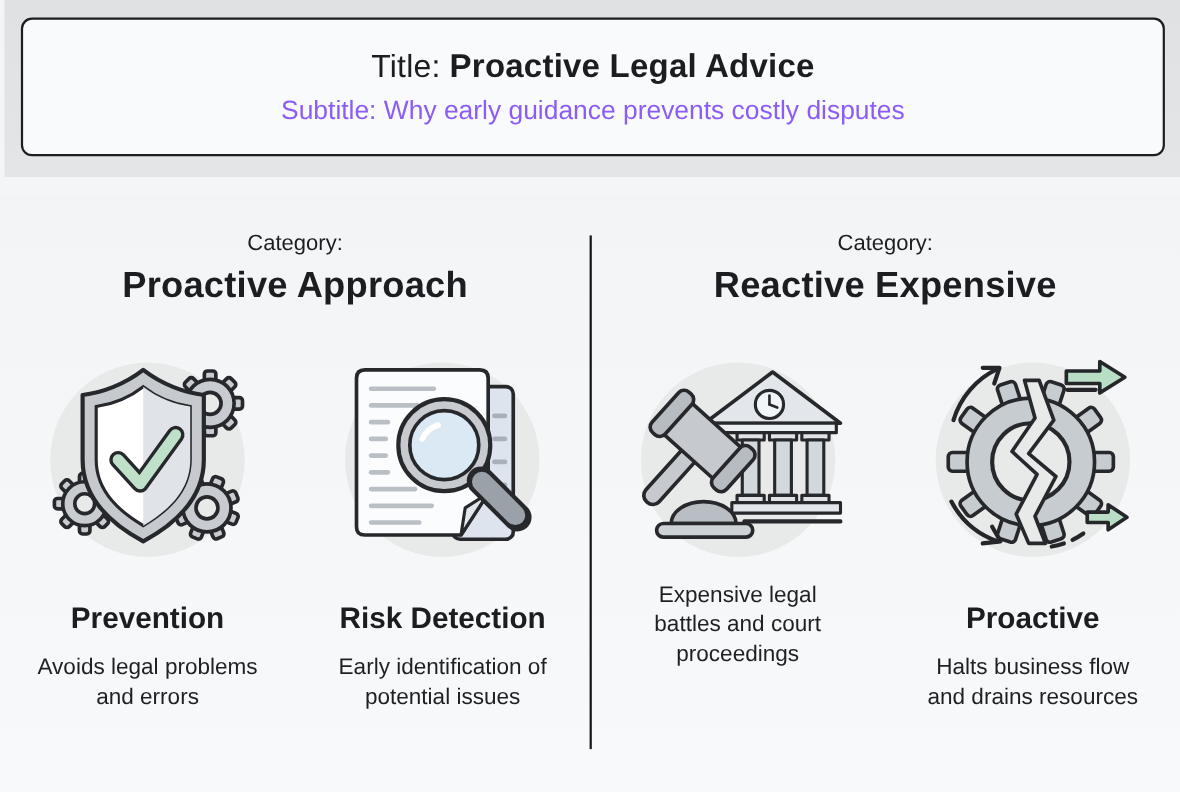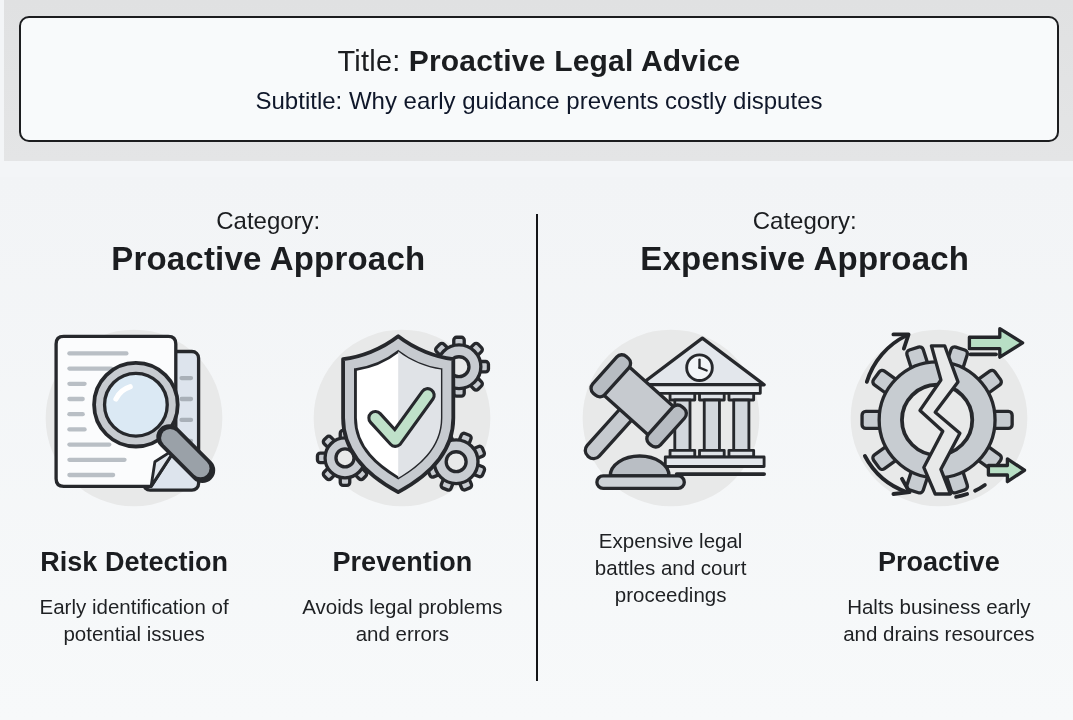--- a/index.html
+++ b/index.html
@@ -18,35 +18,35 @@
   }
   .title-box{
     position:absolute;left:15px;right:18px;top:16px;height:122px;
     background:#f8fafb;
     border:2.5px solid #1c1d1f;border-radius:10px;
     display:flex;flex-direction:column;align-items:center;justify-content:center;
     gap:9px;
   }
   .title-line{font-size:29px;letter-spacing:.2px;}
   .title-line strong{font-size:30px;font-weight:700;}
-  .subtitle-line{font-size:24px;color:#0f172a;}
+  .subtitle-line{font-size:24px;color:#8b5cf6;}
 
   
   .main-section{
     position:absolute;left:0;top:177px;width:1073px;height:543px;
     background:linear-gradient(#f2f4f6,#f7f9fa);
     display:flex;
   }
   .divider{
     position:absolute;left:536px;top:37px;width:2px;height:467px;
     background:#141518;
   }
   .column{width:536.5px;display:flex;flex-direction:column;align-items:center;}
   .cat{margin-top:28px;text-align:center;}
-  .cat-label{font-size:24px;line-height:32px;}
+  .cat-label{font-size:20px;line-height:32px;}
   .cat-name{font-size:33px;font-weight:700;line-height:44px;letter-spacing:.2px;text-align:right;}
   .items{display:flex;width:100%;margin-top:42px;}
   .item{flex:1;display:flex;flex-direction:column;align-items:center;}
   .icon-wrap{width:190px;height:190px;}
   .icon-wrap svg{width:190px;height:190px;display:block;}
   .item-title{font-size:27px;font-weight:700;margin:32px 0 0;line-height:34px;}
   .item-desc{font-size:20.5px;line-height:27px;margin:14px 0 0;text-align:center;color:#1e2023;}
   .d1{max-width:200px;}
   .d2{max-width:202px;}
   .d3{max-width:175px;}
@@ -78,20 +78,82 @@
         <div class="cat-label">Category:</div>
         <div class="cat-name">Proactive Approach</div>
       </div>
       <div class="items">
 
         <div class="item">
           <div class="icon-wrap">
             <svg viewBox="0 0 200 200" aria-hidden="true">
               <circle cx="100" cy="100" r="93" fill="#e8e9e9"></circle>
 
+              <g transform="translate(160,46)" fill="#c8ccd1" stroke="#26282c" stroke-width="3.5">
+                <g>
+                  <rect x="-5.5" y="-31" width="11" height="12" rx="3"></rect>
+                  <rect x="-5.5" y="-31" width="11" height="12" rx="3" transform="rotate(45)"></rect>
+                  <rect x="-5.5" y="-31" width="11" height="12" rx="3" transform="rotate(90)"></rect>
+                  <rect x="-5.5" y="-31" width="11" height="12" rx="3" transform="rotate(135)"></rect>
+                  <rect x="-5.5" y="-31" width="11" height="12" rx="3" transform="rotate(180)"></rect>
+                  <rect x="-5.5" y="-31" width="11" height="12" rx="3" transform="rotate(225)"></rect>
+                  <rect x="-5.5" y="-31" width="11" height="12" rx="3" transform="rotate(270)"></rect>
+                  <rect x="-5.5" y="-31" width="11" height="12" rx="3" transform="rotate(315)"></rect>
+                </g>
+                <circle r="23"></circle>
+                <circle r="10.5" fill="#e8e9e9"></circle>
+              </g>
+
+              <g transform="translate(40,142)" fill="#c8ccd1" stroke="#26282c" stroke-width="3.5">
+                <g>
+                  <rect x="-5" y="-29" width="10" height="11" rx="3"></rect>
+                  <rect x="-5" y="-29" width="10" height="11" rx="3" transform="rotate(45)"></rect>
+                  <rect x="-5" y="-29" width="10" height="11" rx="3" transform="rotate(90)"></rect>
+                  <rect x="-5" y="-29" width="10" height="11" rx="3" transform="rotate(135)"></rect>
+                  <rect x="-5" y="-29" width="10" height="11" rx="3" transform="rotate(180)"></rect>
+                  <rect x="-5" y="-29" width="10" height="11" rx="3" transform="rotate(225)"></rect>
+                  <rect x="-5" y="-29" width="10" height="11" rx="3" transform="rotate(270)"></rect>
+                  <rect x="-5" y="-29" width="10" height="11" rx="3" transform="rotate(315)"></rect>
+                </g>
+                <circle r="21"></circle>
+                <circle r="9.5" fill="#e8e9e9"></circle>
+              </g>
+
+              <g transform="translate(157,146)" fill="#c8ccd1" stroke="#26282c" stroke-width="3.5">
+                <g>
+                  <rect x="-5.5" y="-31" width="11" height="12" rx="3" transform="rotate(22)"></rect>
+                  <rect x="-5.5" y="-31" width="11" height="12" rx="3" transform="rotate(67)"></rect>
+                  <rect x="-5.5" y="-31" width="11" height="12" rx="3" transform="rotate(112)"></rect>
+                  <rect x="-5.5" y="-31" width="11" height="12" rx="3" transform="rotate(157)"></rect>
+                  <rect x="-5.5" y="-31" width="11" height="12" rx="3" transform="rotate(202)"></rect>
+                  <rect x="-5.5" y="-31" width="11" height="12" rx="3" transform="rotate(247)"></rect>
+                  <rect x="-5.5" y="-31" width="11" height="12" rx="3" transform="rotate(292)"></rect>
+                  <rect x="-5.5" y="-31" width="11" height="12" rx="3" transform="rotate(337)"></rect>
+                </g>
+                <circle r="23"></circle>
+                <circle r="10.5" fill="#e8e9e9"></circle>
+              </g>
+
+              <path d="M96,14 C114,28 136,36 154,38 V100 C154,140 122,164 96,178 C70,164 38,140 38,100 V38 C56,36 78,28 96,14 Z" fill="#c6cacf" stroke="#26282c" stroke-width="4" stroke-linejoin="round"></path>
+              <path d="M96,30 C110,41 127,47 141,49 V100 C141,132 116,151 96,163 C76,151 51,132 51,100 V49 C65,47 82,41 96,30 Z" fill="#ffffff" stroke="#26282c" stroke-width="3"></path>
+              <path d="M96,30 C110,41 127,47 141,49 V100 C141,132 116,151 96,163 Z" fill="#e0e3e7"></path>
+
+              <path d="M72,100 L93,123 L127,76" fill="none" stroke="#26282c" stroke-width="17" stroke-linecap="round" stroke-linejoin="round"></path>
+              <path d="M72,100 L93,123 L127,76" fill="none" stroke="#bfe1c9" stroke-width="10.5" stroke-linecap="round" stroke-linejoin="round"></path>
+            </svg>
+          </div>
+          <h3 class="item-title">Prevention</h3>
+          <p class="item-desc d2">Avoids legal problems and errors</p>
+        </div>
+
+        <div class="item">
+          <div class="icon-wrap">
+            <svg viewBox="0 0 200 200" aria-hidden="true">
+              <circle cx="100" cy="100" r="93" fill="#e8e9e9"></circle>
+
               <rect x="110" y="30" width="58" height="146" rx="7" fill="#dde4ed" stroke="#26282c" stroke-width="3.5"></rect>
               <g stroke="#a9b0b8" stroke-width="4.5" stroke-linecap="round">
                 <line x1="150" y1="58" x2="160" y2="58"></line>
                 <line x1="150" y1="80" x2="160" y2="80"></line>
                 <line x1="150" y1="102" x2="160" y2="102"></line>
                 <line x1="150" y1="124" x2="160" y2="124"></line>
                 <line x1="150" y1="146" x2="160" y2="146"></line>
               </g>
 
               <path d="M26,14 h110 q8,0 8,8 v110 l-26,40 h-92 q-8,0 -8,-8 v-142 q0,-8 8,-8 z" fill="#fbfcfd" stroke="#26282c" stroke-width="3.5" stroke-linejoin="round"></path>
@@ -113,89 +175,27 @@
               <circle cx="102" cy="86" r="33" fill="#dbe9f4" stroke="#26282c" stroke-width="3.5"></circle>
               <path d="M81,80 a24,24 0 0 1 15,-13" stroke="#ffffff" stroke-width="5.5" fill="none" stroke-linecap="round"></path>
               <line x1="137" y1="120" x2="172" y2="155" stroke="#26282c" stroke-width="27" stroke-linecap="round"></line>
               <line x1="138" y1="121" x2="170" y2="153" stroke="#9aa1a8" stroke-width="19" stroke-linecap="round"></line>
             </svg>
           </div>
           <h3 class="item-title">Risk Detection</h3>
           <p class="item-desc d1">Early identification of potential issues</p>
         </div>
 
-        <div class="item">
-          <div class="icon-wrap">
-            <svg viewBox="0 0 200 200" aria-hidden="true">
-              <circle cx="100" cy="100" r="93" fill="#e8e9e9"></circle>
-
-              <g transform="translate(160,46)" fill="#c8ccd1" stroke="#26282c" stroke-width="3.5">
-                <g>
-                  <rect x="-5.5" y="-31" width="11" height="12" rx="3"></rect>
-                  <rect x="-5.5" y="-31" width="11" height="12" rx="3" transform="rotate(45)"></rect>
-                  <rect x="-5.5" y="-31" width="11" height="12" rx="3" transform="rotate(90)"></rect>
-                  <rect x="-5.5" y="-31" width="11" height="12" rx="3" transform="rotate(135)"></rect>
-                  <rect x="-5.5" y="-31" width="11" height="12" rx="3" transform="rotate(180)"></rect>
-                  <rect x="-5.5" y="-31" width="11" height="12" rx="3" transform="rotate(225)"></rect>
-                  <rect x="-5.5" y="-31" width="11" height="12" rx="3" transform="rotate(270)"></rect>
-                  <rect x="-5.5" y="-31" width="11" height="12" rx="3" transform="rotate(315)"></rect>
-                </g>
-                <circle r="23"></circle>
-                <circle r="10.5" fill="#e8e9e9"></circle>
-              </g>
-
-              <g transform="translate(40,142)" fill="#c8ccd1" stroke="#26282c" stroke-width="3.5">
-                <g>
-                  <rect x="-5" y="-29" width="10" height="11" rx="3"></rect>
-                  <rect x="-5" y="-29" width="10" height="11" rx="3" transform="rotate(45)"></rect>
-                  <rect x="-5" y="-29" width="10" height="11" rx="3" transform="rotate(90)"></rect>
-                  <rect x="-5" y="-29" width="10" height="11" rx="3" transform="rotate(135)"></rect>
-                  <rect x="-5" y="-29" width="10" height="11" rx="3" transform="rotate(180)"></rect>
-                  <rect x="-5" y="-29" width="10" height="11" rx="3" transform="rotate(225)"></rect>
-                  <rect x="-5" y="-29" width="10" height="11" rx="3" transform="rotate(270)"></rect>
-                  <rect x="-5" y="-29" width="10" height="11" rx="3" transform="rotate(315)"></rect>
-                </g>
-                <circle r="21"></circle>
-                <circle r="9.5" fill="#e8e9e9"></circle>
-              </g>
-
-              <g transform="translate(157,146)" fill="#c8ccd1" stroke="#26282c" stroke-width="3.5">
-                <g>
-                  <rect x="-5.5" y="-31" width="11" height="12" rx="3" transform="rotate(22)"></rect>
-                  <rect x="-5.5" y="-31" width="11" height="12" rx="3" transform="rotate(67)"></rect>
-                  <rect x="-5.5" y="-31" width="11" height="12" rx="3" transform="rotate(112)"></rect>
-                  <rect x="-5.5" y="-31" width="11" height="12" rx="3" transform="rotate(157)"></rect>
-                  <rect x="-5.5" y="-31" width="11" height="12" rx="3" transform="rotate(202)"></rect>
-                  <rect x="-5.5" y="-31" width="11" height="12" rx="3" transform="rotate(247)"></rect>
-                  <rect x="-5.5" y="-31" width="11" height="12" rx="3" transform="rotate(292)"></rect>
-                  <rect x="-5.5" y="-31" width="11" height="12" rx="3" transform="rotate(337)"></rect>
-                </g>
-                <circle r="23"></circle>
-                <circle r="10.5" fill="#e8e9e9"></circle>
-              </g>
-
-              <path d="M96,14 C114,28 136,36 154,38 V100 C154,140 122,164 96,178 C70,164 38,140 38,100 V38 C56,36 78,28 96,14 Z" fill="#c6cacf" stroke="#26282c" stroke-width="4" stroke-linejoin="round"></path>
-              <path d="M96,30 C110,41 127,47 141,49 V100 C141,132 116,151 96,163 C76,151 51,132 51,100 V49 C65,47 82,41 96,30 Z" fill="#ffffff" stroke="#26282c" stroke-width="3"></path>
-              <path d="M96,30 C110,41 127,47 141,49 V100 C141,132 116,151 96,163 Z" fill="#e0e3e7"></path>
-
-              <path d="M72,100 L93,123 L127,76" fill="none" stroke="#26282c" stroke-width="17" stroke-linecap="round" stroke-linejoin="round"></path>
-              <path d="M72,100 L93,123 L127,76" fill="none" stroke="#bfe1c9" stroke-width="10.5" stroke-linecap="round" stroke-linejoin="round"></path>
-            </svg>
-          </div>
-          <h3 class="item-title">Prevention</h3>
-          <p class="item-desc d2">Avoids legal problems and errors</p>
-        </div>
-
       </div>
     </section>
 
     <section class="column">
       <div class="cat">
         <div class="cat-label">Category:</div>
-        <div class="cat-name">Expensive Approach</div>
+        <div class="cat-name">Reactive Expensive</div>
       </div>
       <div class="items">
 
         <div class="item">
           <div class="icon-wrap">
             <svg viewBox="0 0 200 200" aria-hidden="true">
               <circle cx="100" cy="100" r="93" fill="#e8e9e9"></circle>
 
               <g stroke="#26282c" stroke-linejoin="round">
                 <polygon points="133,16 198,65 68,65" fill="#e3e7ec" stroke-width="3.5"></polygon>
@@ -266,19 +266,19 @@
               </g>
 
               <g fill="#b8dfc5" stroke="#24262a" stroke-width="3.5" stroke-linejoin="round">
                 <polygon points="132,15 164,15 164,6 188,21 164,36 164,27 132,27"></polygon>
                 <polygon points="152,150 172,150 172,143 190,155 172,167 172,160 152,160"></polygon>
               </g>
               <line x1="133" y1="33" x2="160" y2="33" stroke="#24262a" stroke-width="4" stroke-linecap="round"></line>
             </svg>
           </div>
           <h3 class="item-title">Proactive</h3>
-          <p class="item-desc d4">Halts business early and drains resources</p>
+          <p class="item-desc d4">Halts business flow and drains resources</p>
         </div>
 
       </div>
     </section>
   </div>
 </div>
 
 </body></html>

